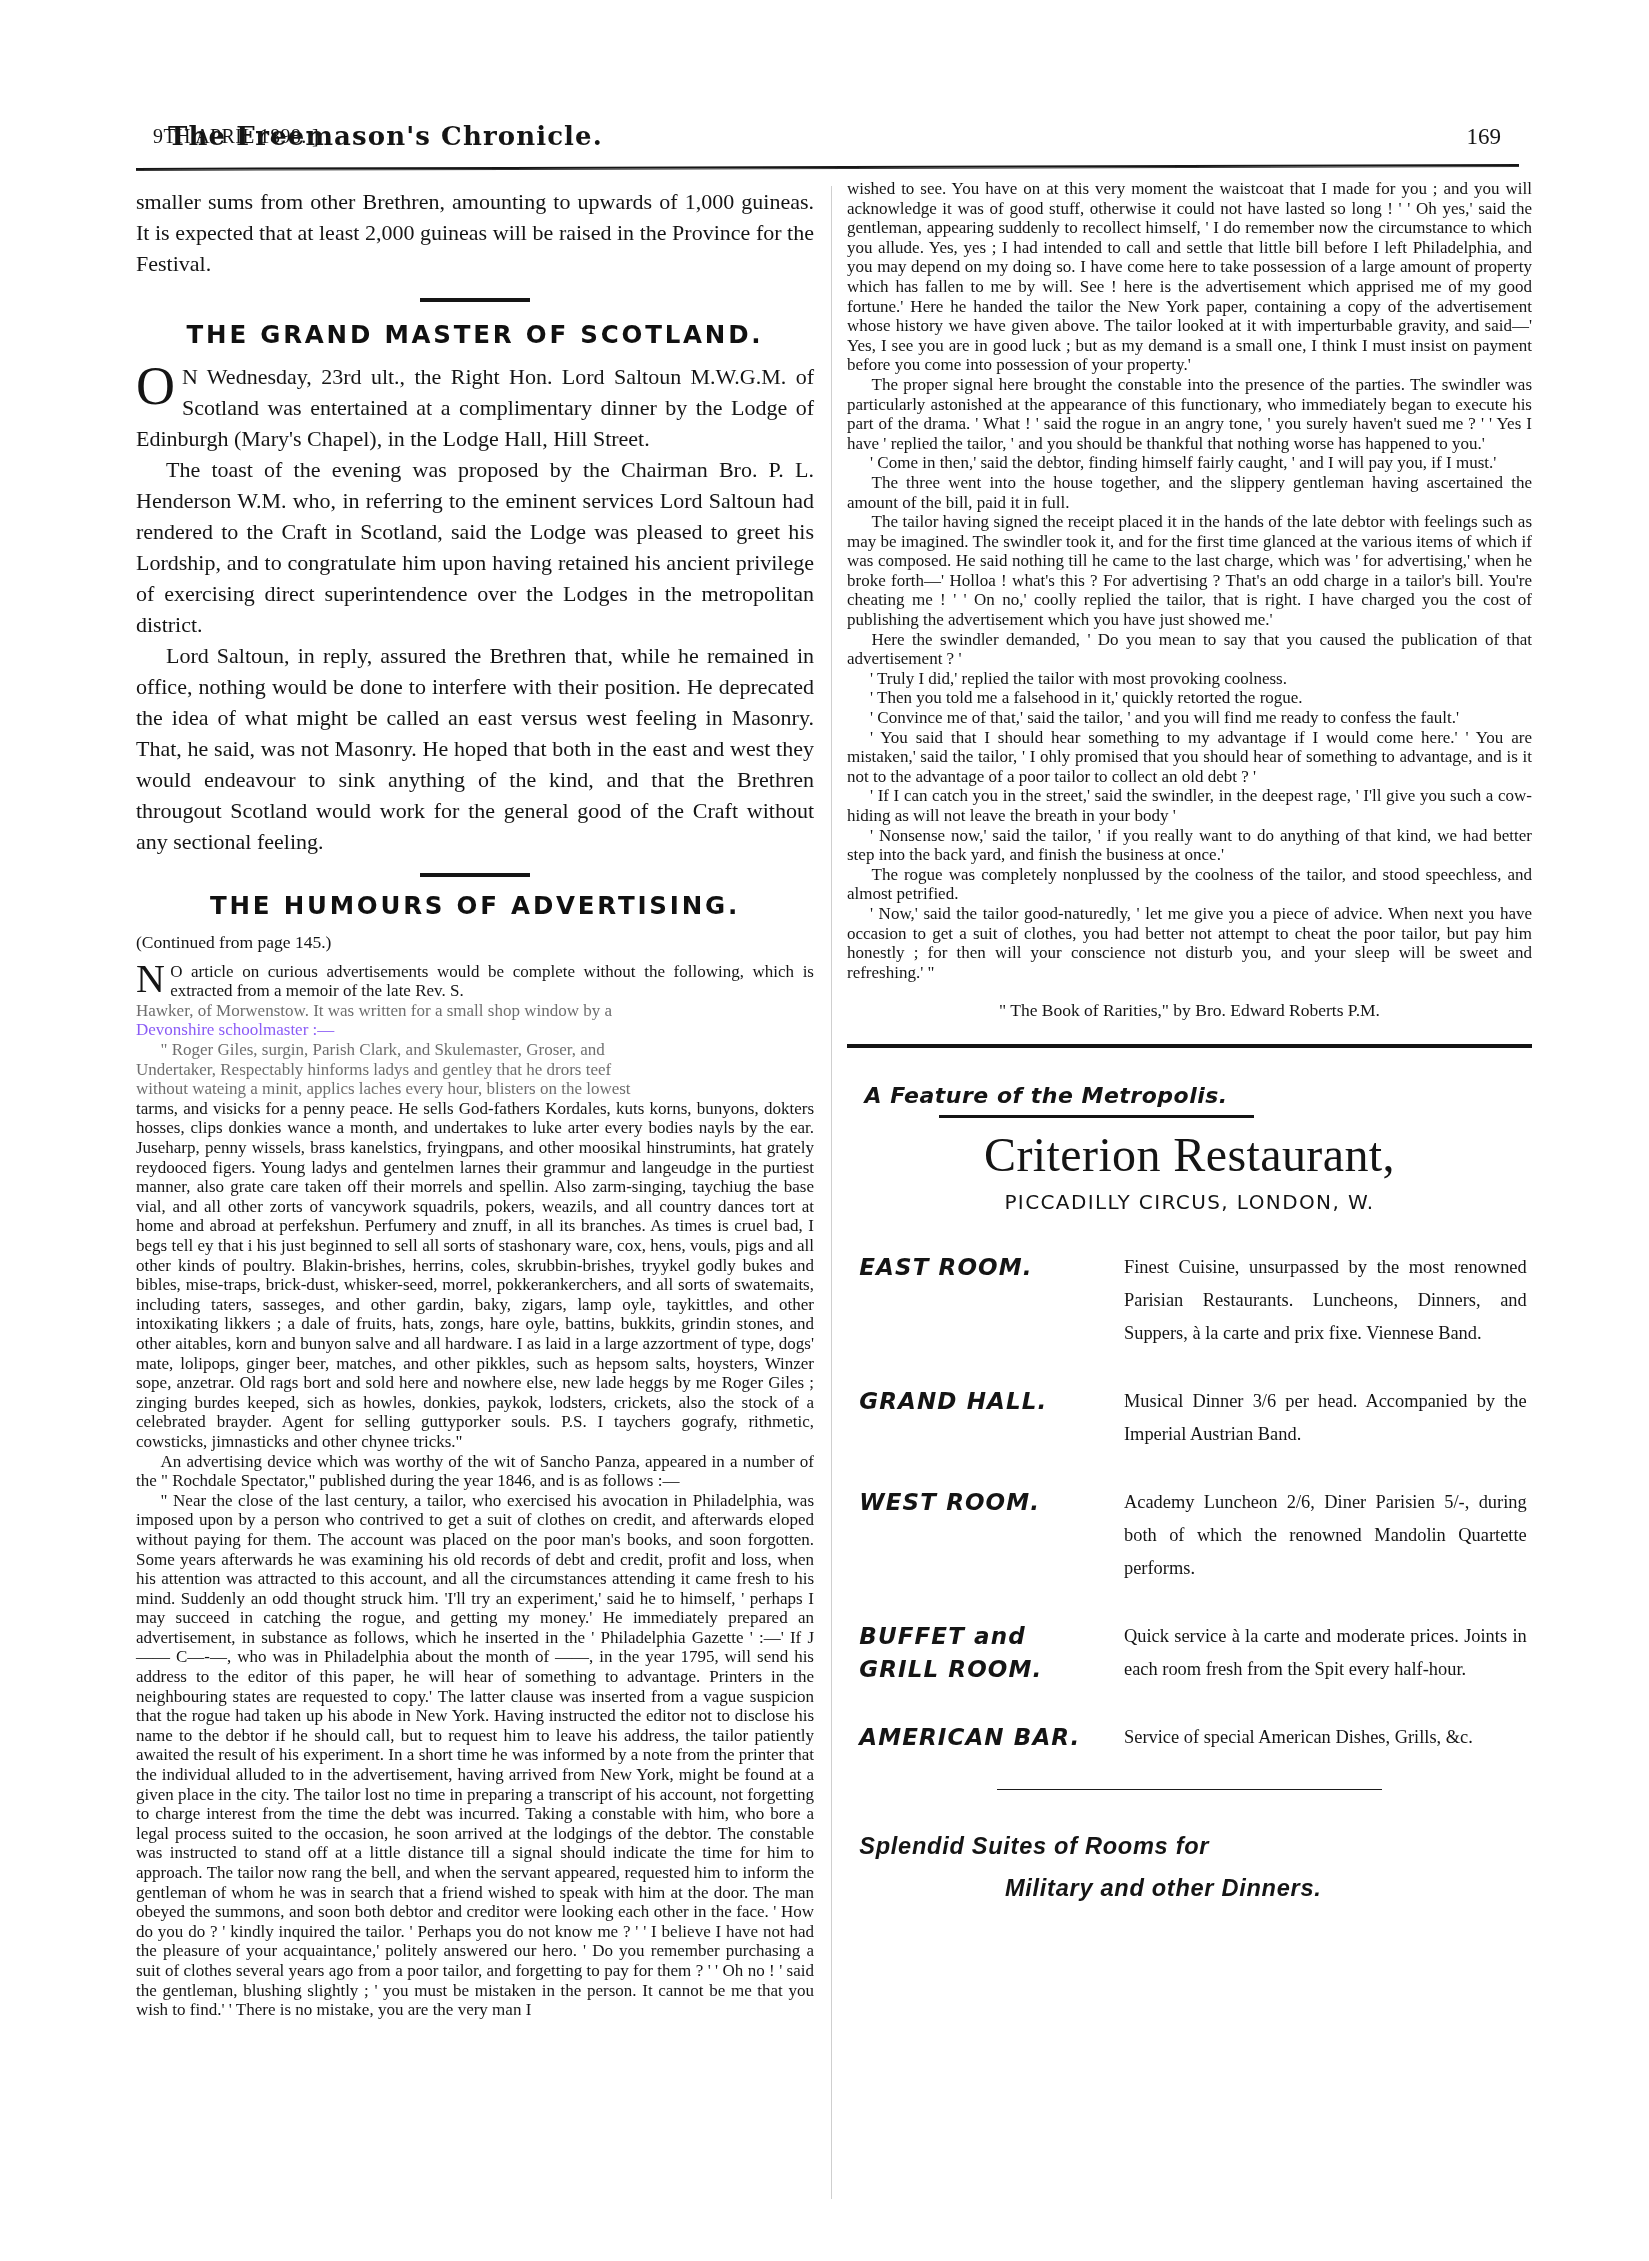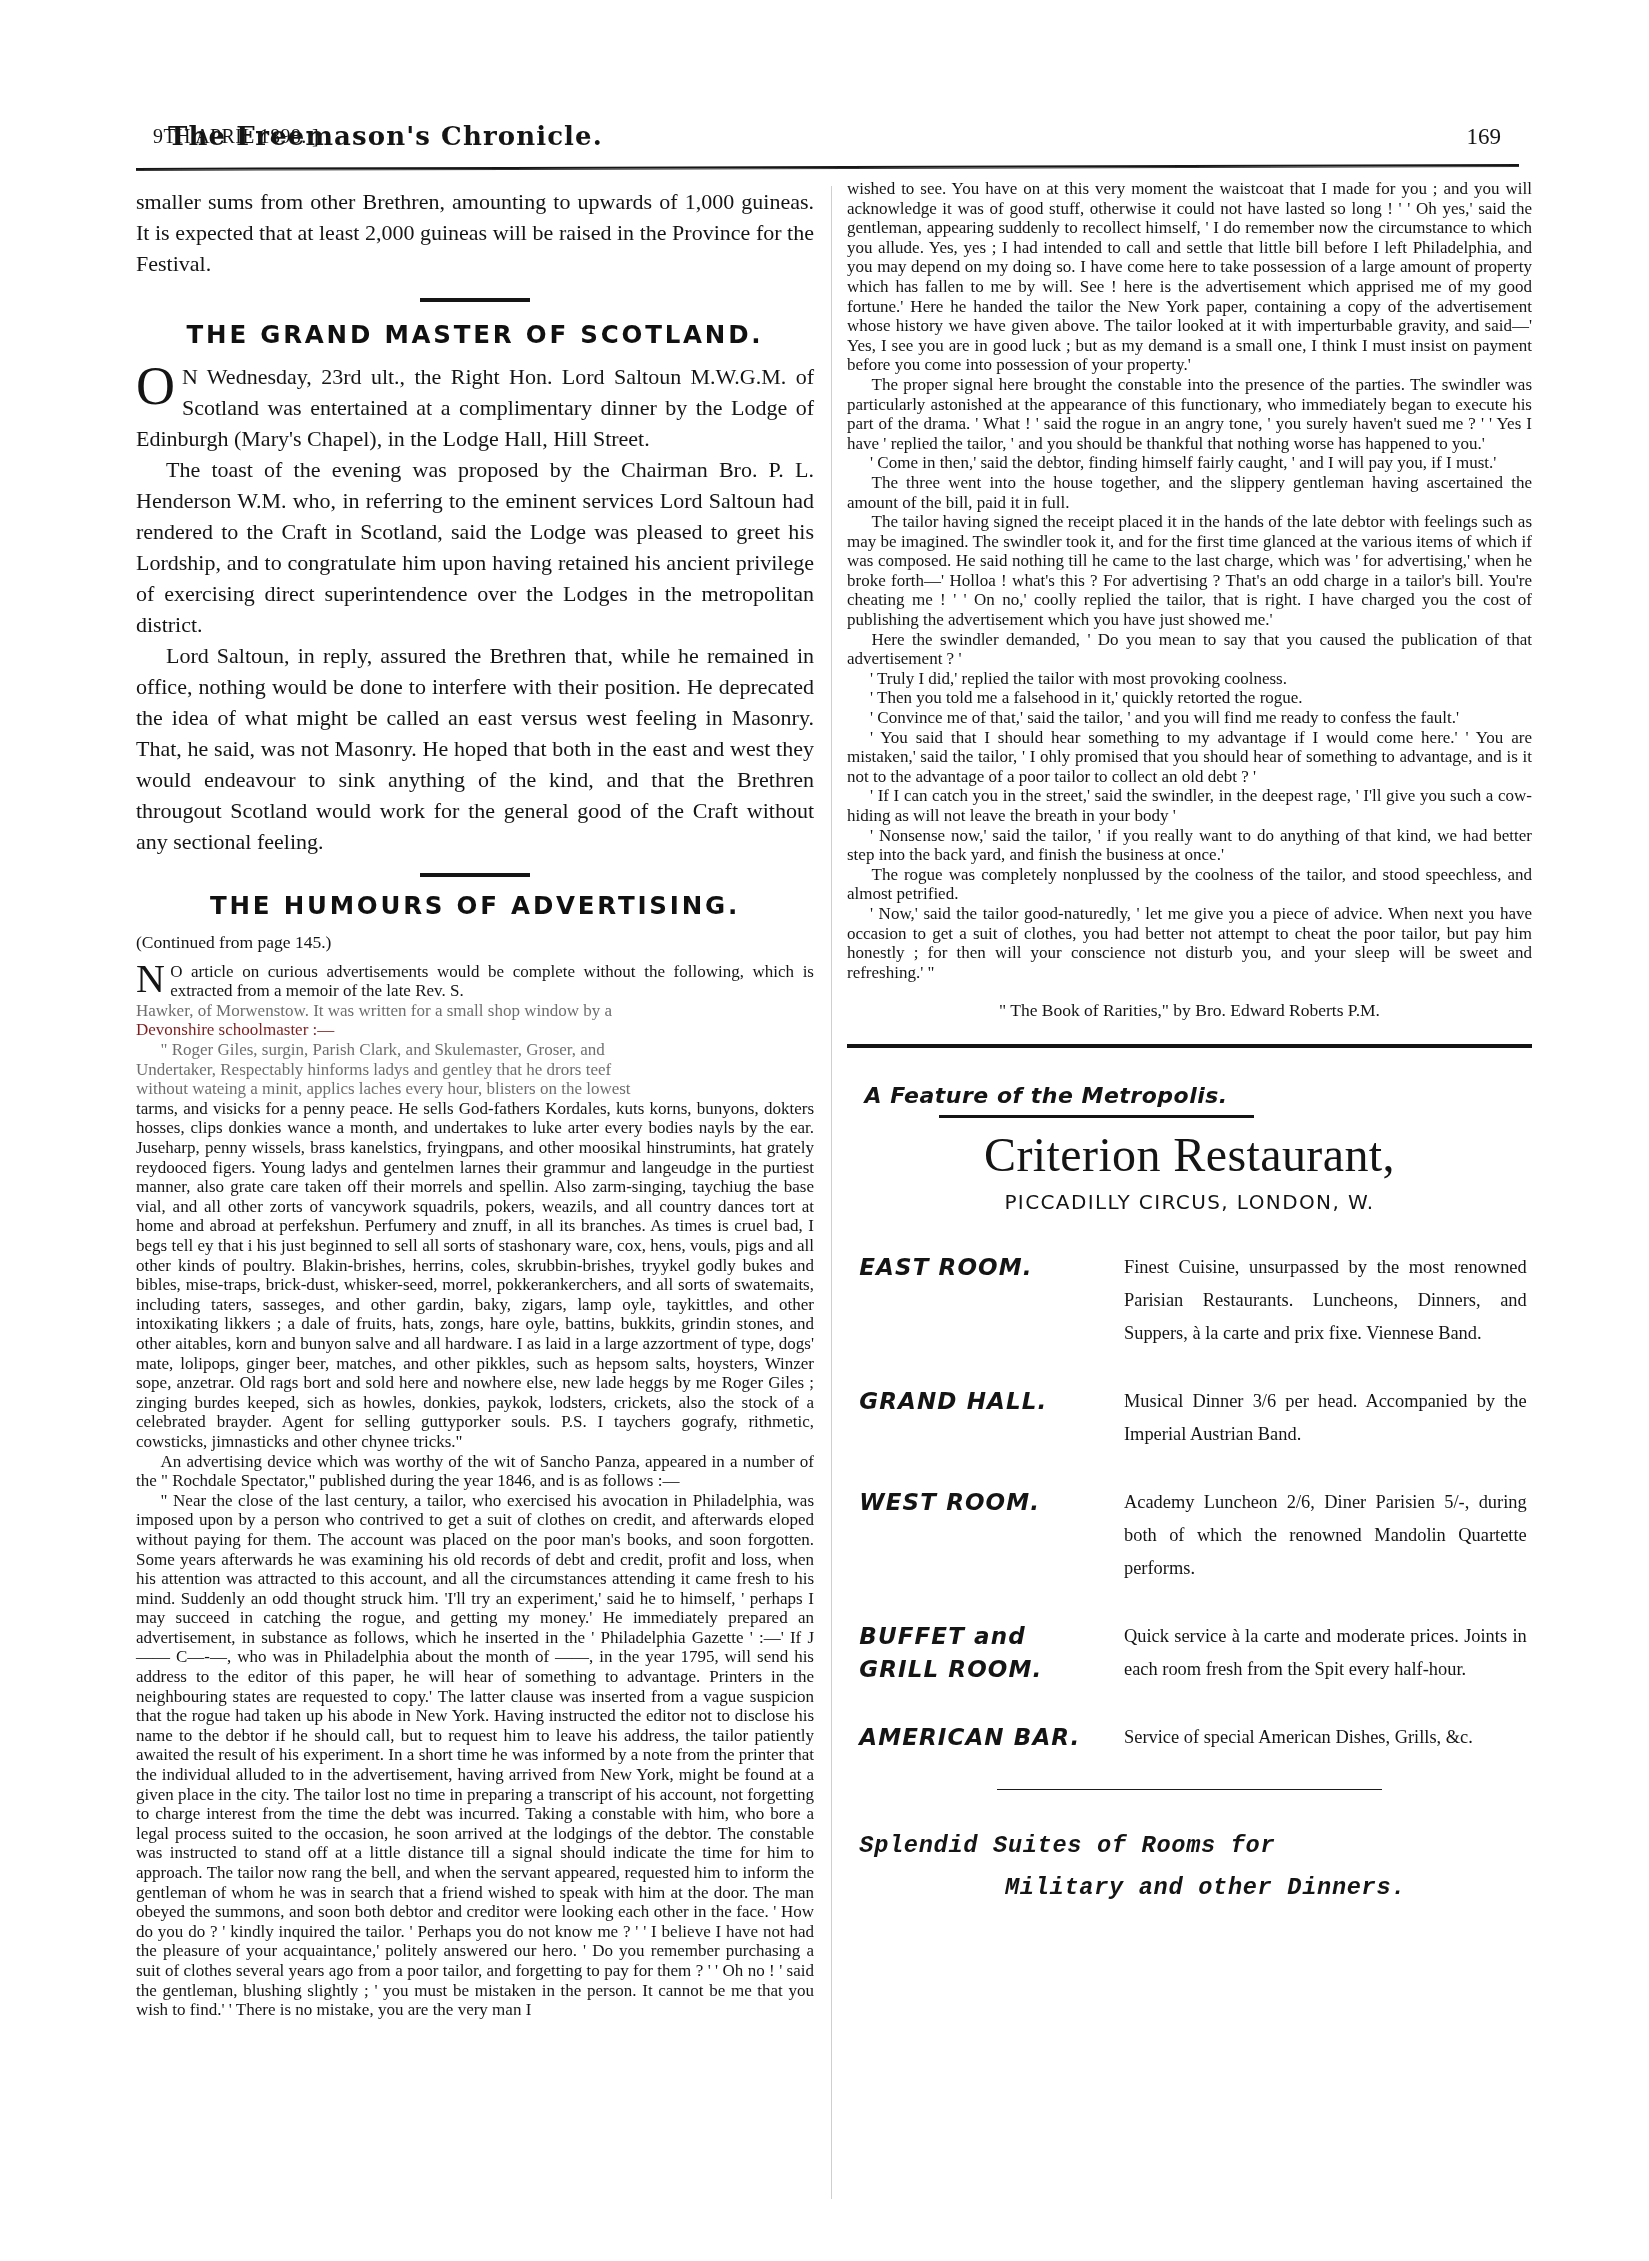--- a/index.html
+++ b/index.html
@@ -151,21 +151,21 @@
     margin: 0;
   }
   .dense p.ind { text-indent: 24.5px; }
   .dense .dcap-sm {
     float: left;
     font-size: 40px;
     line-height: 31.5px;
     padding: 1.8px 5.3px 0 0;
   }
   .faded { color: #6f6f6f; }
-  .faded2 { color: #7f1d1d; }
+  .faded2 { color: #8b5cf6; }
 
   
   .rtext {
     font-size: 17px;
     line-height: 19.6px;
     text-align: justify;
   }
   .rtext p { margin: 0; }
   .rtext p.ind { text-indent: 24.5px; }
   .rtext p.q { text-indent: 23px; }
@@ -256,21 +256,21 @@
 
   .ad-rule-thin {
     margin: 8.8px auto 0 auto;
     width: 385px;
     height: 0;
     border-top: 1.8px solid #1a1a1a;
   }
 
   .ad-footer {
     margin-top: 35px;
-    font-family: Liberation Mono, monospace;
+    font-family: Liberation Sans, sans-serif;
     font-style: italic;
     font-weight: 700;
     font-size: 23.6px;
     letter-spacing: 0.7px;
     line-height: 42px;
   }
   .ad-footer .l1 { padding-left: 12.3px; }
   .ad-footer .l2 { padding-left: 158px; }
 </style>
 </head>

